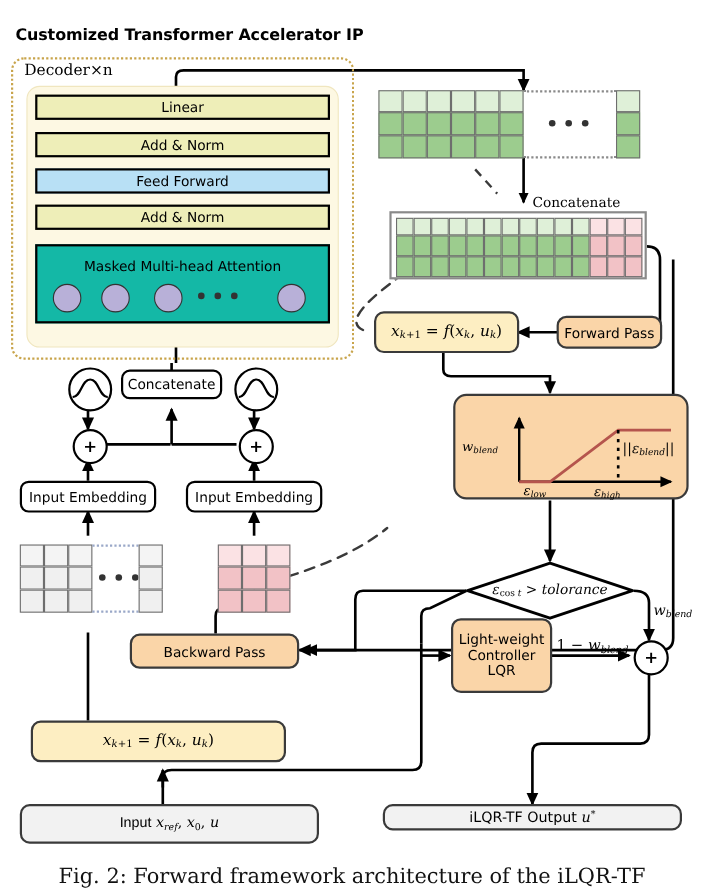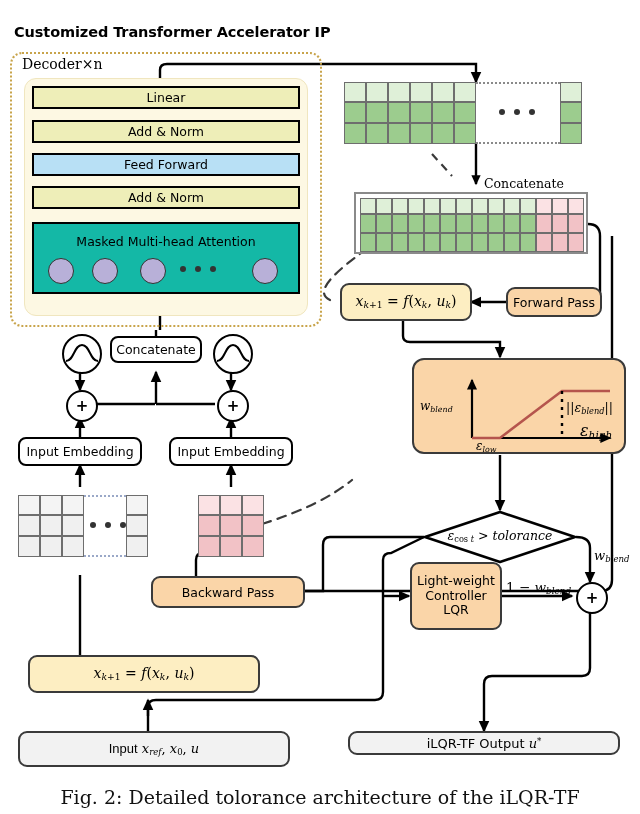--- a/index.html
+++ b/index.html
@@ -284,21 +284,21 @@
     </svg>
     <div class="lbl" style="left:6px;top:39px;font-size:12px;">
       <i>w</i><span class="sub"><i>blend</i></span>
     </div>
     <div class="lbl" style="left:152px;top:40px;font-size:12.5px;">
       ||<i>ε</i><span class="sub"><i>blend</i></span>||
     </div>
     <div class="lbl" style="left:62px;top:79px;font-size:12px;text-align:right;">
       <i>ε</i><span class="sub"><i>low</i></span>
     </div>
-    <div class="lbl" style="left:126px;top:61px;font-size:16px;margin-left:40px;">
+    <div class="lbl" style="left:126px;top:80px;font-size:12px;">
       <i>ε</i><span class="sub"><i>high</i></span>
     </div>
   </div>
 
   <div class="abs" style="left:422px;top:510px;width:156px;height:54px;">
     <svg width="156" height="54" style="position:absolute;left:0;top:0;">
       <polygon points="78,2 153,27 78,52 3,27" fill="#fff" stroke="#000" stroke-width="2.6" stroke-linejoin="round"></polygon>
     </svg>
     <div class="abs ctr serif" style="left:0;top:0;width:156px;height:54px;font-size:12.5px;">
       <span><i>ε</i><span class="sub">cos <i>t</i></span> &gt; <i>tolorance</i></span>
@@ -315,21 +315,21 @@
     1 − <i>w</i><span class="sub"><i>blend</i></span>
   </div>
   <div class="lbl" style="left:594px;top:548px;font-size:13px;">
     <i>w</i><span class="sub"><i>blend</i></span>
   </div>
 
   <div class="plus" style="left:576px;top:582px;width:28px;height:28px;">
     <span>+</span>
   </div>
 
-  <div class="obox abs" style="left:118px;top:576px;width:154px;height:32px;margin-left:33px;">
+  <div class="obox abs" style="left:118px;top:576px;width:154px;height:32px;">
     <span>Backward Pass</span>
   </div>
 
   <div class="wbox abs" style="left:110px;top:336px;width:92px;height:27px;">
     <span>Concatenate</span>
   </div>
 
   <div class="sinec" style="left:62px;top:334px;width:36px;height:36px;">
     <svg width="36" height="36">
         <path d="M2,25 C10,25 10,9 18,9 C26,9 26,25 34,25" stroke="#000" stroke-width="2" fill="none"></path>
@@ -398,15 +398,15 @@
     <span>
       <span style="font-family:Liberation Sans, sans-serif;">Input</span>&nbsp;<i>x</i><span class="sub"><i>ref</i></span>, <i>x</i><span class="sub">0</span>, <i>u</i>
     </span>
   </div>
   <div class="gbox abs serif" style="left:348px;top:731px;width:272px;height:24px;">
     <span>
       <span style="font-family:'DejaVu Sans',sans-serif;">iLQR-TF Output</span>&nbsp;<i>u</i><span class="sup">*</span>
     </span>
   </div>
 
-  <div id="caption" style="top:786px;">Fig. 2: Detailed tolorance architecture of the iLQR-TF</div>
+  <div id="caption" style="top:786px;">Fig. 2: Forward framework architecture of the iLQR-TF</div>
 
 </div>
 
 </body></html>

